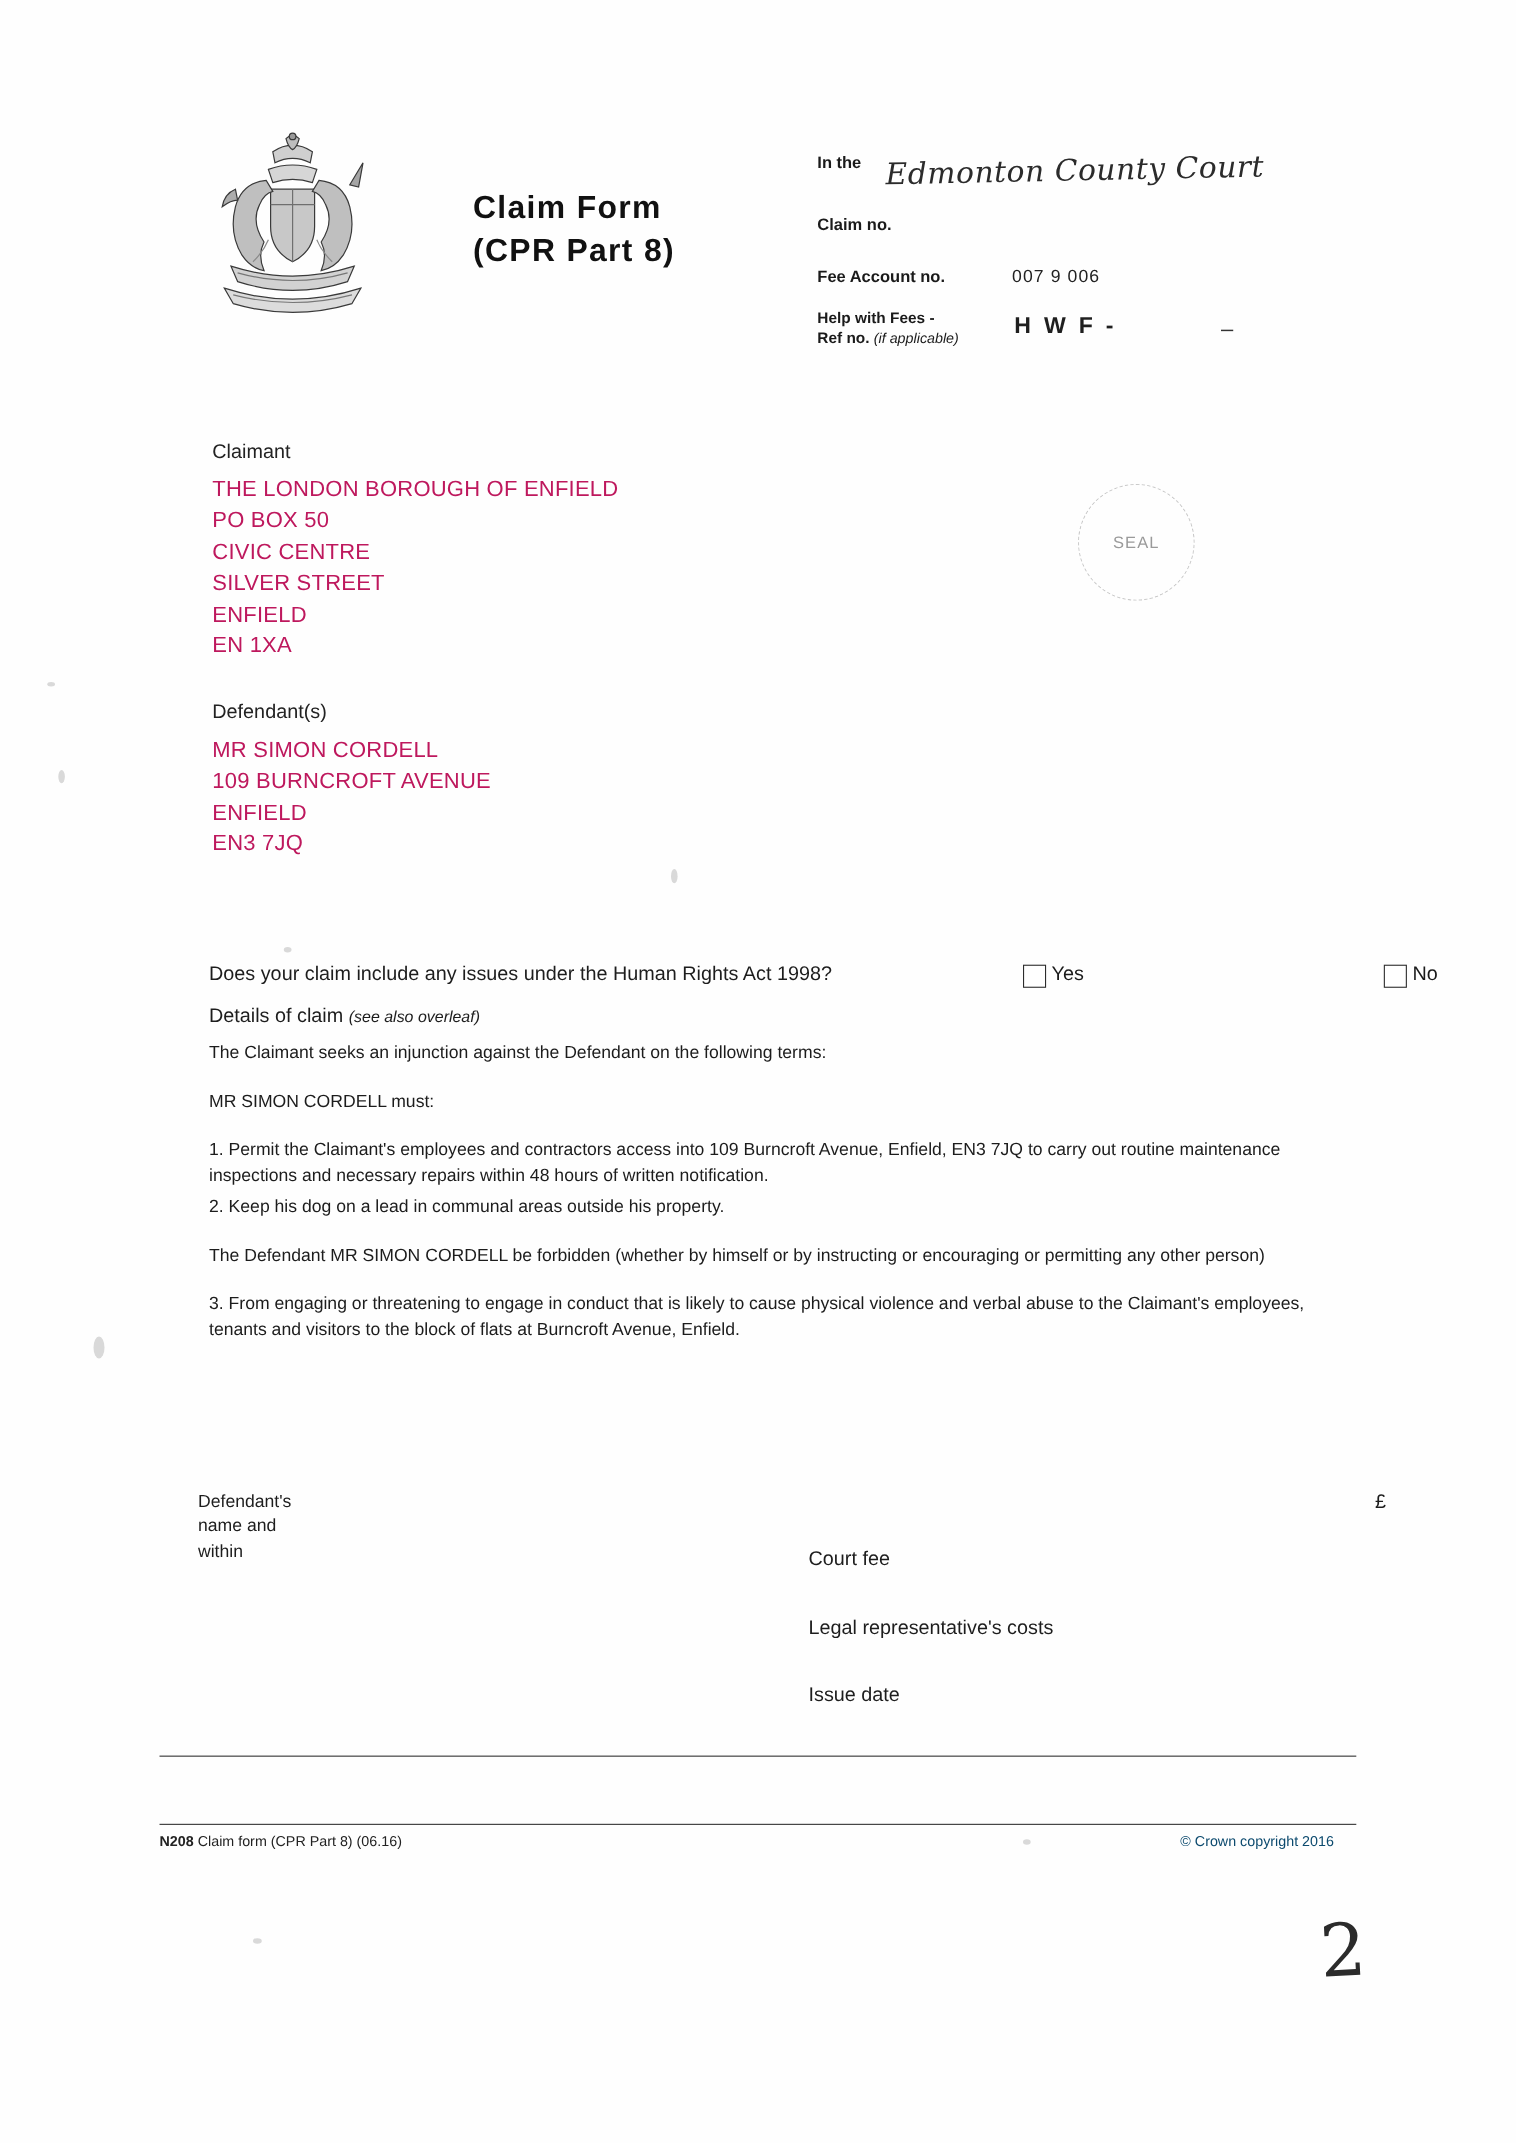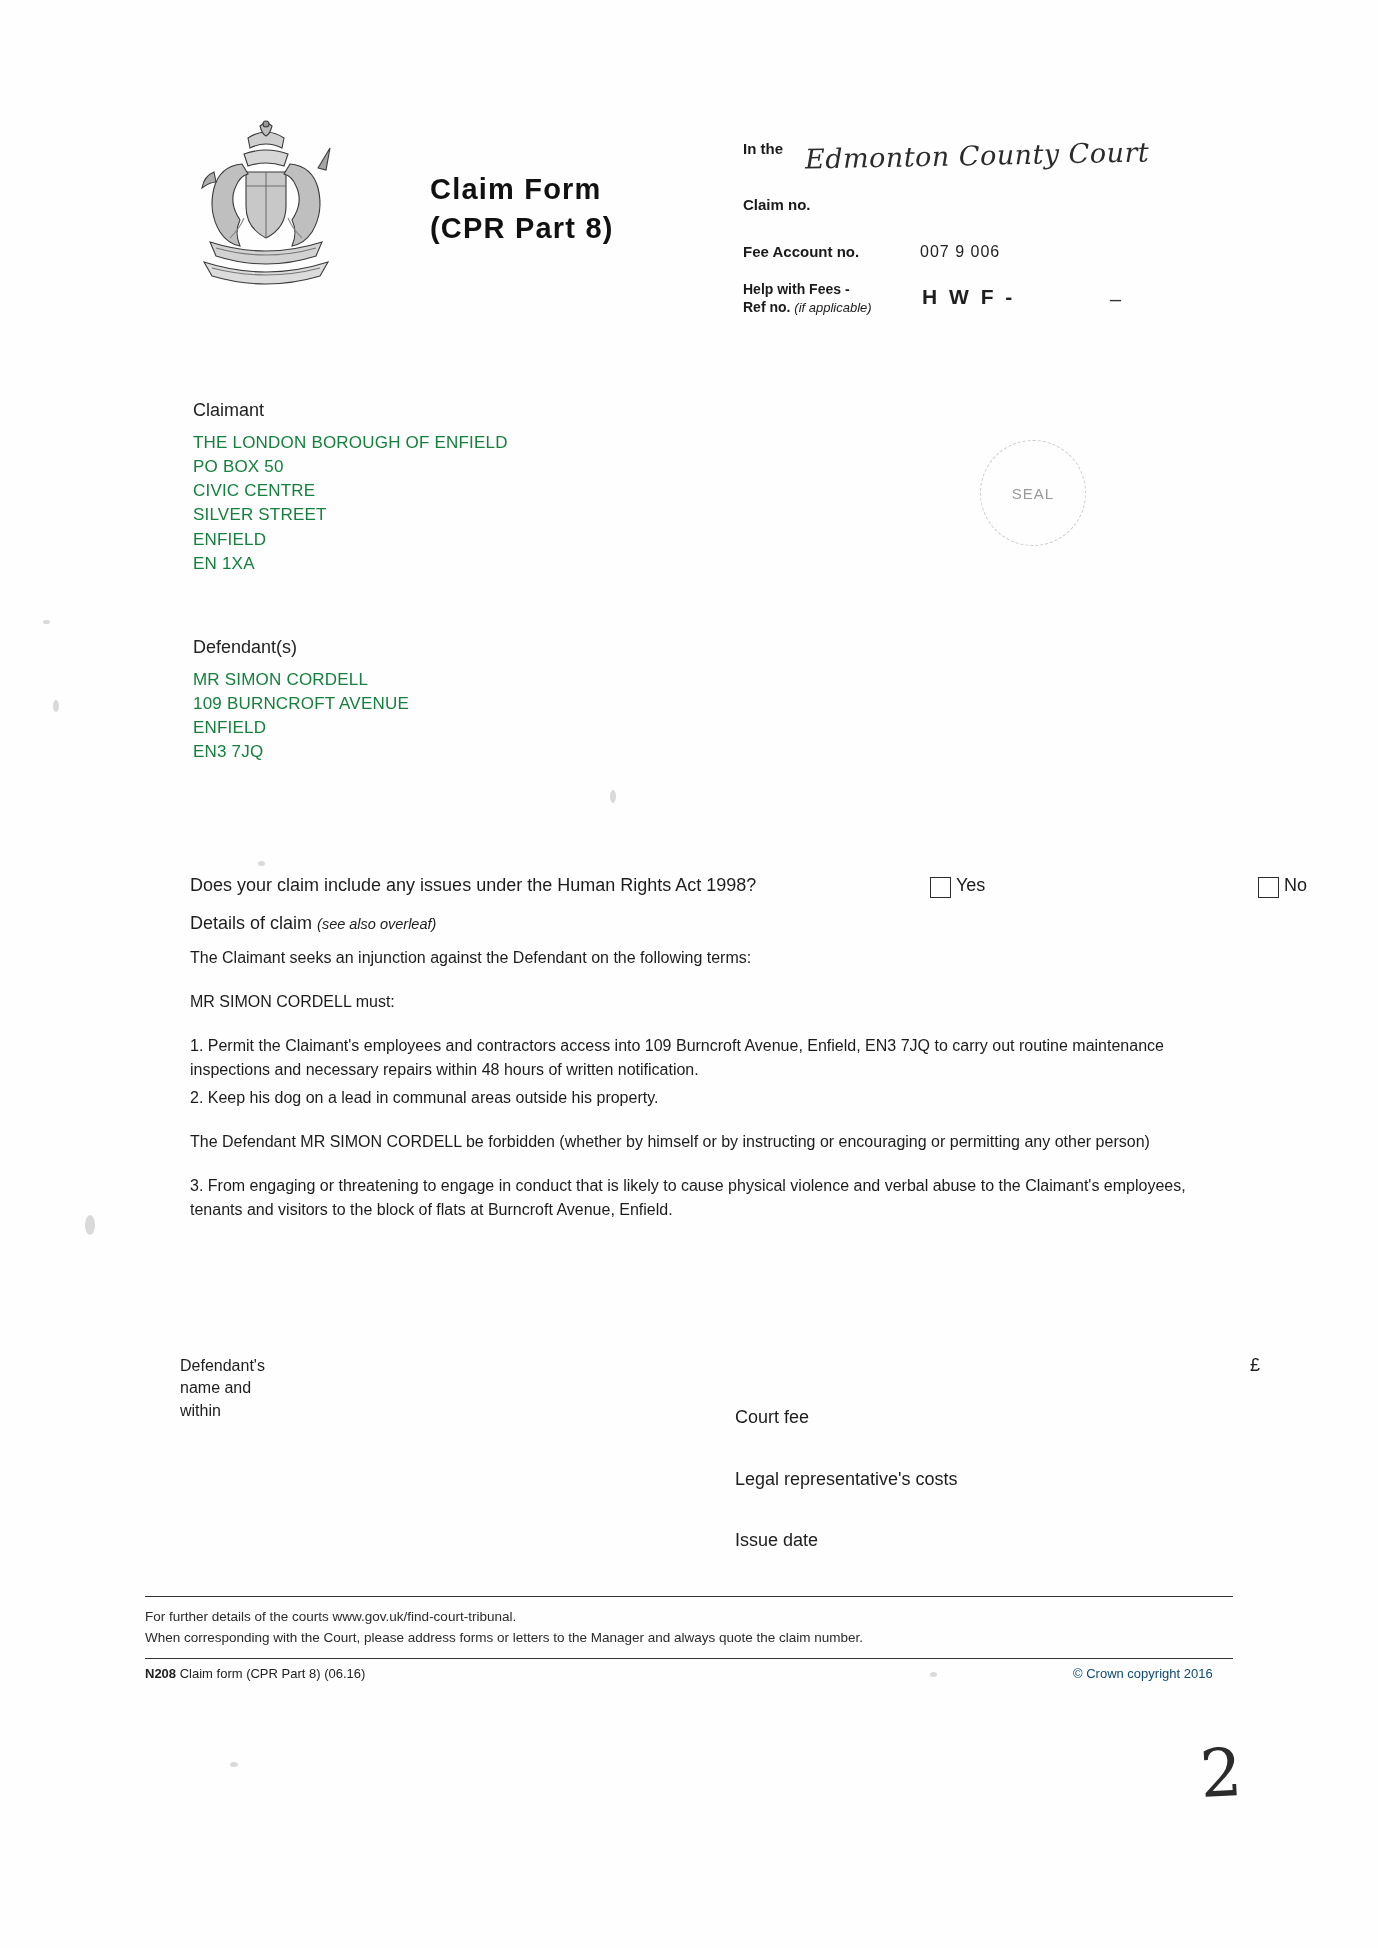--- a/index.html
+++ b/index.html
@@ -123,22 +123,22 @@
     position: absolute;
     left: 193px;
     top: 637px;
   }
   .party-heading {
     font-size: 18px;
     color: #222;
     margin-bottom: 10px;
   }
   .party-line {
-    font-size: 17px;
-    color: #15803d;
+    font-size: 20px;
+    color: #be185d;
     line-height: 1.42;
     letter-spacing: 0.2px;
   }
 
   .seal {
     position: absolute;
     left: 980px;
     top: 440px;
     width: 104px;
     height: 104px;
@@ -403,24 +403,20 @@
     </div>
     <div class="pound">£</div>
     <div class="fee-lines">
       <div>Court fee</div>
       <div>Legal representative's costs</div>
       <div>Issue date</div>
     </div>
   </div>
 
   <div class="rule"></div>
-  <div class="footer-note">
-    <div>For further details of the courts www.gov.uk/find-court-tribunal.</div>
-    <div>When corresponding with the Court, please address forms or letters to the Manager and always quote the claim number.</div>
-  </div>
   <div class="rule2"></div>
   <div class="footer-left">
     <b>N208</b>
     <span>Claim form (CPR Part 8) (06.16)</span>
   </div>
   <div class="footer-right">© Crown copyright 2016</div>
 
   <div class="page-number">2</div>
 
 </div>

